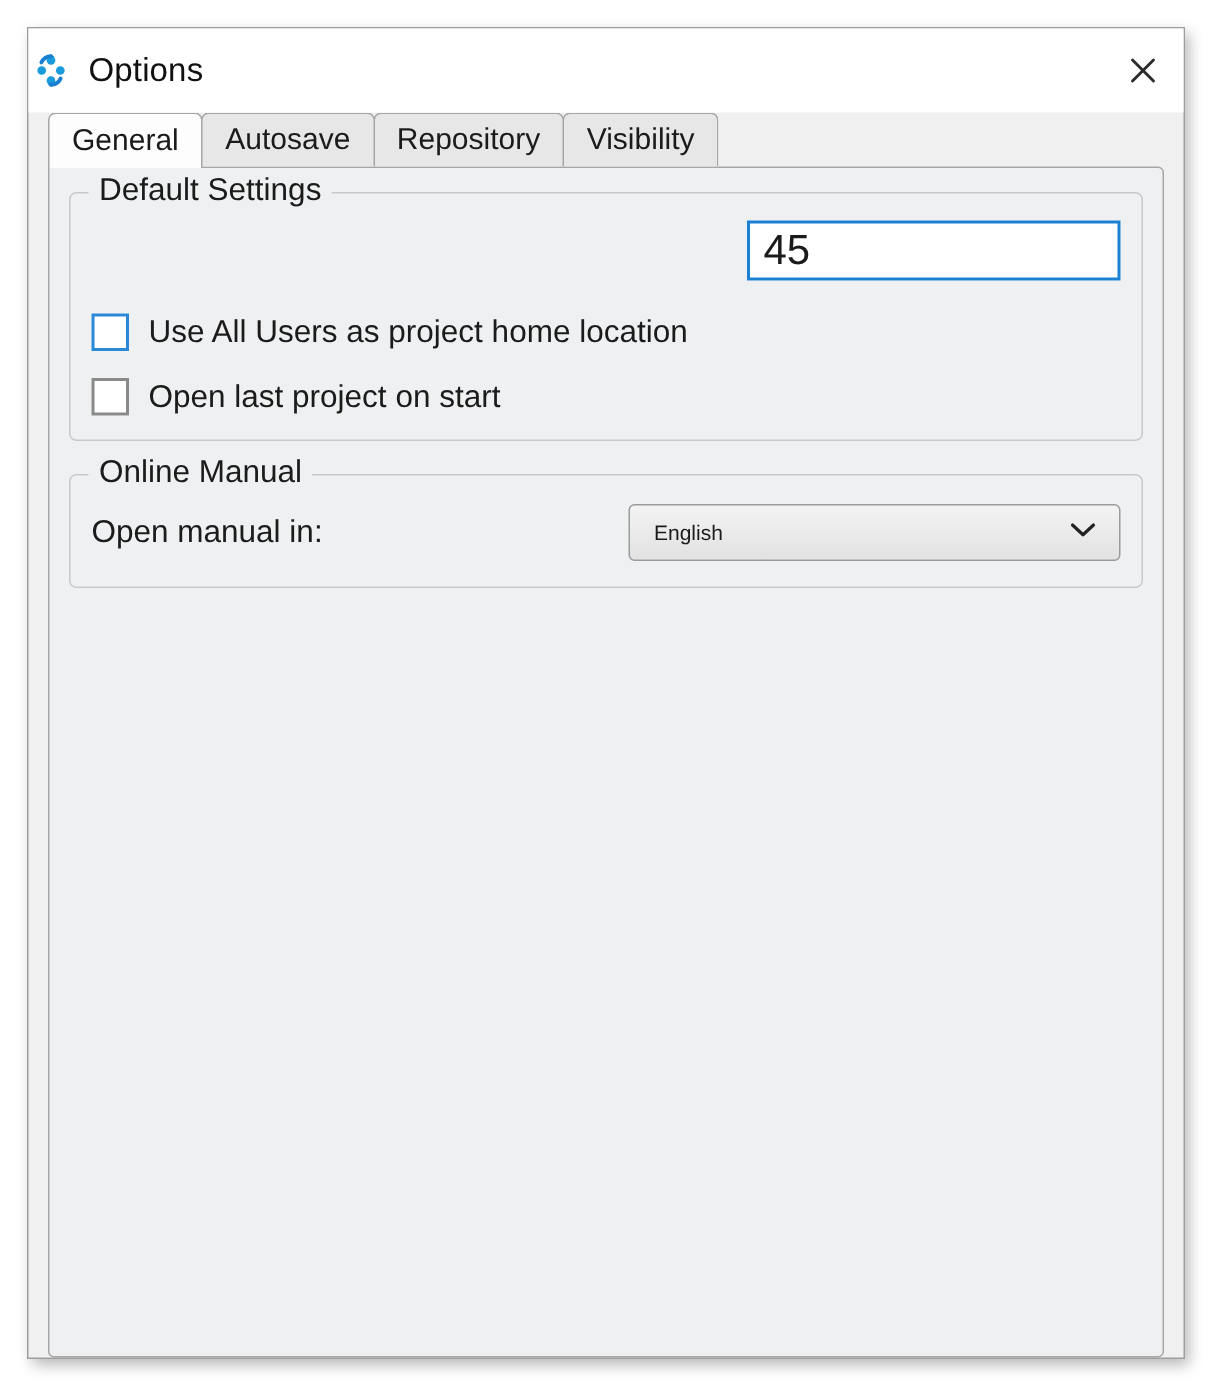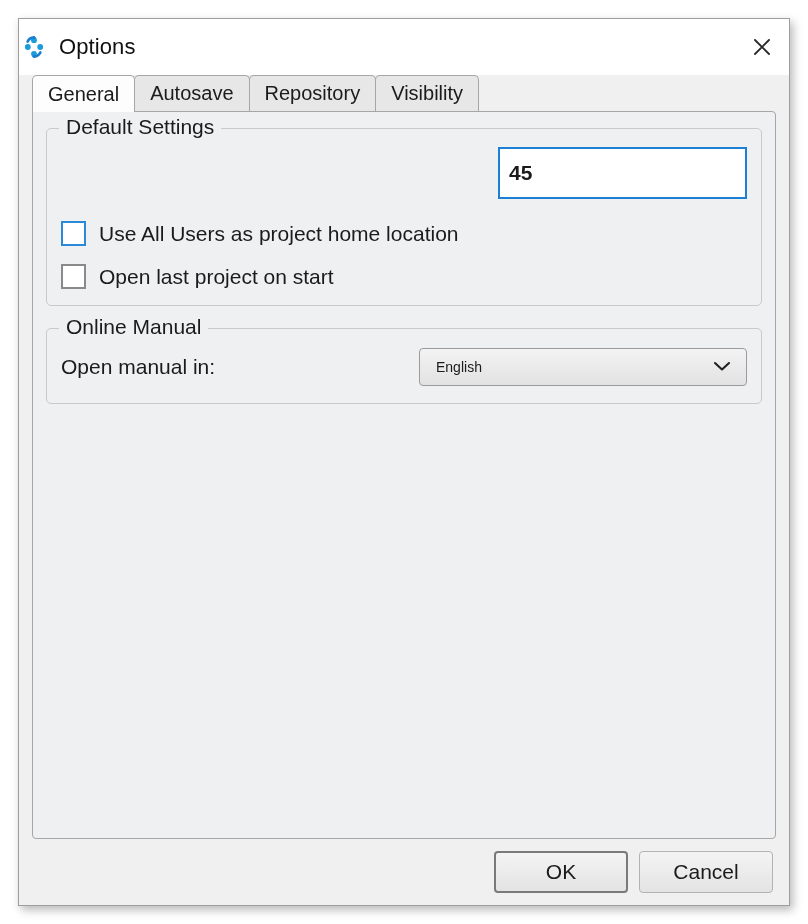--- a/index.html
+++ b/index.html
@@ -137,31 +137,30 @@
   .field-label {
     font-size: 21px;
     color: #1b1b1b;
     white-space: nowrap;
   }
 
   
   .textinput {
     flex: 0 0 auto;
     width: 249px;
-    height: 52px;
+    height: 40px;
     margin-left: auto;
     background: #ffffff;
     border: 2px solid #1b7fd4;
     display: flex;
     align-items: center;
     padding: 0 9px;
-    font-size: 21px;
+    font-size: 28px;
     color: #1b1b1b;
     cursor: text;
-    font-weight: bold;
   }
 
   
   .cbrow {
     display: flex;
     align-items: flex-end;
     cursor: pointer;
     margin-top: 18px;
   }
   .cbrow.first { margin-top: 22px; }
@@ -314,23 +313,15 @@
               <svg width="20" height="12" viewBox="0 0 20 12">
                 <path d="M3 3 L10 9.5 L17 3" stroke="#222222" stroke-width="2.1" fill="none" stroke-linecap="round" stroke-linejoin="round"></path>
               </svg>
             </span>
           </div>
         </div>
       </div>
 
     </div>
 
-    <div class="footer">
-      <div class="btn default">
-        <span>OK</span>
-      </div>
-      <div class="btn">
-        <span>Cancel</span>
-      </div>
-    </div>
 
   </div>
 </div>
 
 </body></html>

